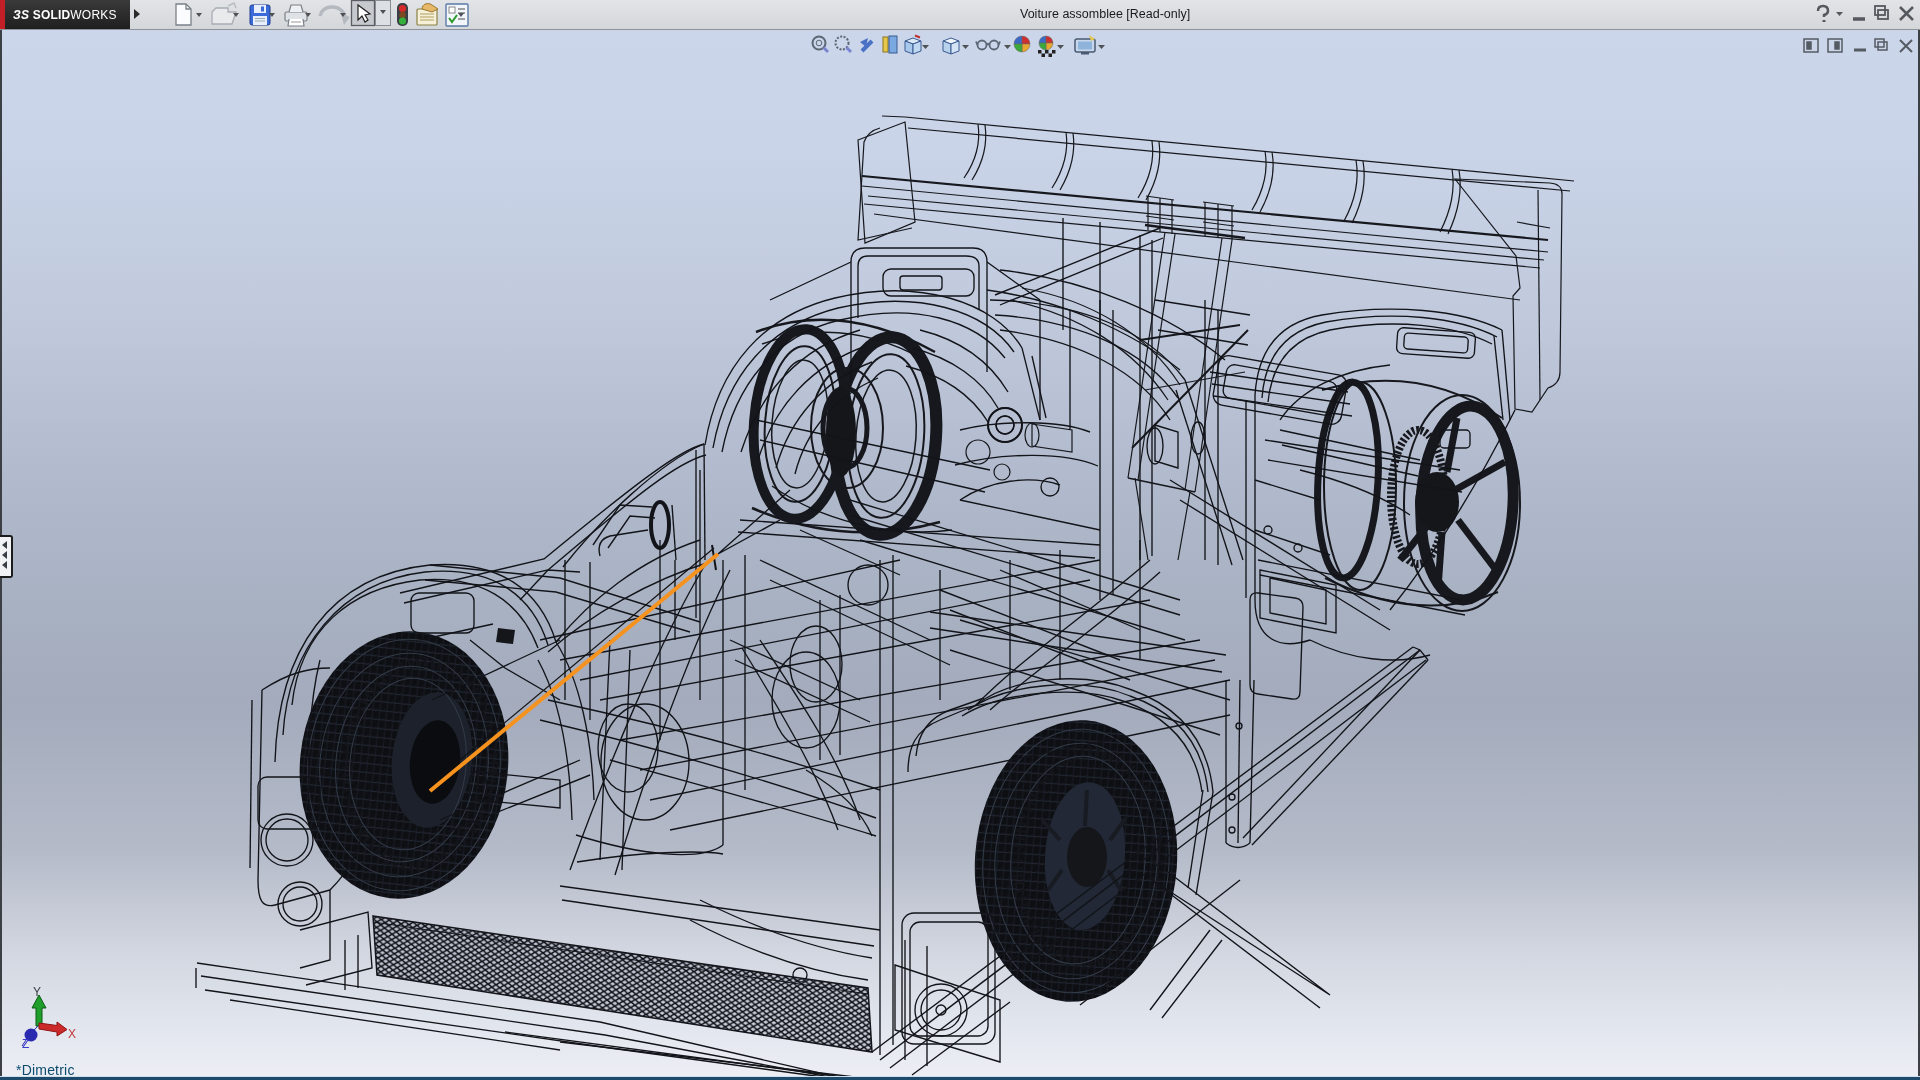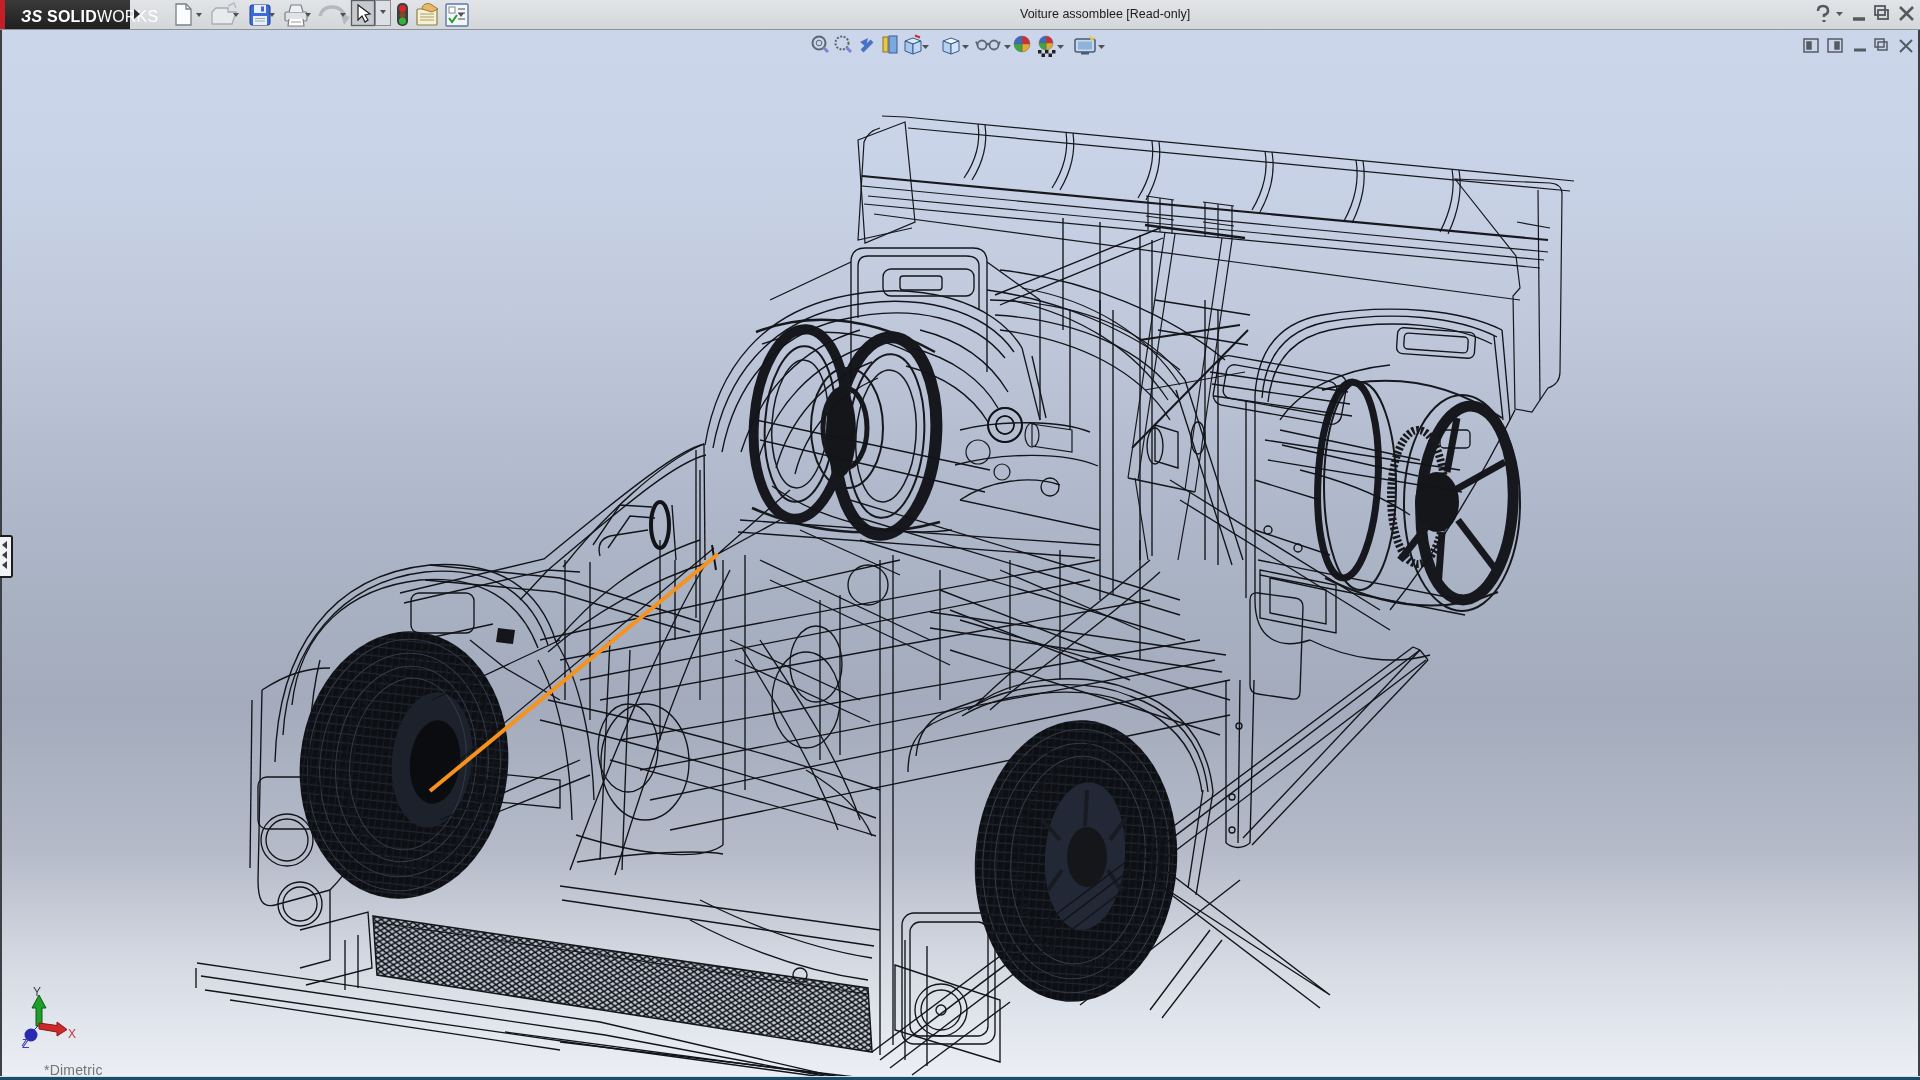--- a/index.html
+++ b/index.html
@@ -2,27 +2,27 @@
 <html><head>
 <meta charset="utf-8">
 <style>
   html,body{margin:0;padding:0;width:1920px;height:1080px;overflow:hidden;
     font-family:"Liberation Sans",sans-serif;}
   #titlebar{position:absolute;left:0;top:0;width:1920px;height:29px;
     background:linear-gradient(#e2e4e7,#d4d7da);border-bottom:1px solid #8f9296;}
   #logoblock{position:absolute;left:0;top:0;width:130px;height:29px;
     background:linear-gradient(#3a3a3a,#1f1f1f);}
   #redstripe{position:absolute;left:0;top:0;width:5px;height:29px;background:#c41f26;}
-  #logotext{position:absolute;left:13px;top:8px;color:#fff;font-size:16px;letter-spacing:0.2px;margin-left:8px;}
+  #logotext{position:absolute;left:13px;top:8px;color:#fff;font-size:12px;letter-spacing:0.2px;}
   #viewport{position:absolute;left:0;top:30px;width:1920px;height:1050px;
     background:linear-gradient(180deg,#ccd6ea 0%,#cad4e8 11%,#c0c9dc 28%,#b1bacc 43%,#a8b1c2 55%,#a3abbc 64%,#b4bac8 78%,#d3d7e1 88%,#e0e4ec 94%,#edeff5 100%);}
   .vline{position:absolute;top:30px;width:2px;height:1046px;background:#3c3f44;}
   #bottomline1{position:absolute;left:0;top:1076px;width:1920px;height:1px;background:#cfe0ec;}
   #bottomline2{position:absolute;left:0;top:1077px;width:1920px;height:3px;background:#1d4a6b;}
-  #dimetric{position:absolute;left:16px;top:1062px;font-size:14px;color:#737373;letter-spacing:0.2px;margin-left:28px;}
+  #dimetric{position:absolute;left:16px;top:1062px;font-size:14px;color:#0c4a6e;letter-spacing:0.2px;}
   #title{position:absolute;left:1020px;top:7px;width:240px;text-align:left;font-size:12.5px;color:#1a1a1a;}
   .caret{position:absolute;width:0;height:0;border-left:3.5px solid transparent;
     border-right:3.5px solid transparent;border-top:4px solid #4e5257;}
   svg{position:absolute;left:0;top:0;}
 </style>
 </head>
 <body>
 <div id="viewport"></div>
 <div class="vline" style="left:0"></div>
 <div class="vline" style="left:1918px"></div>

